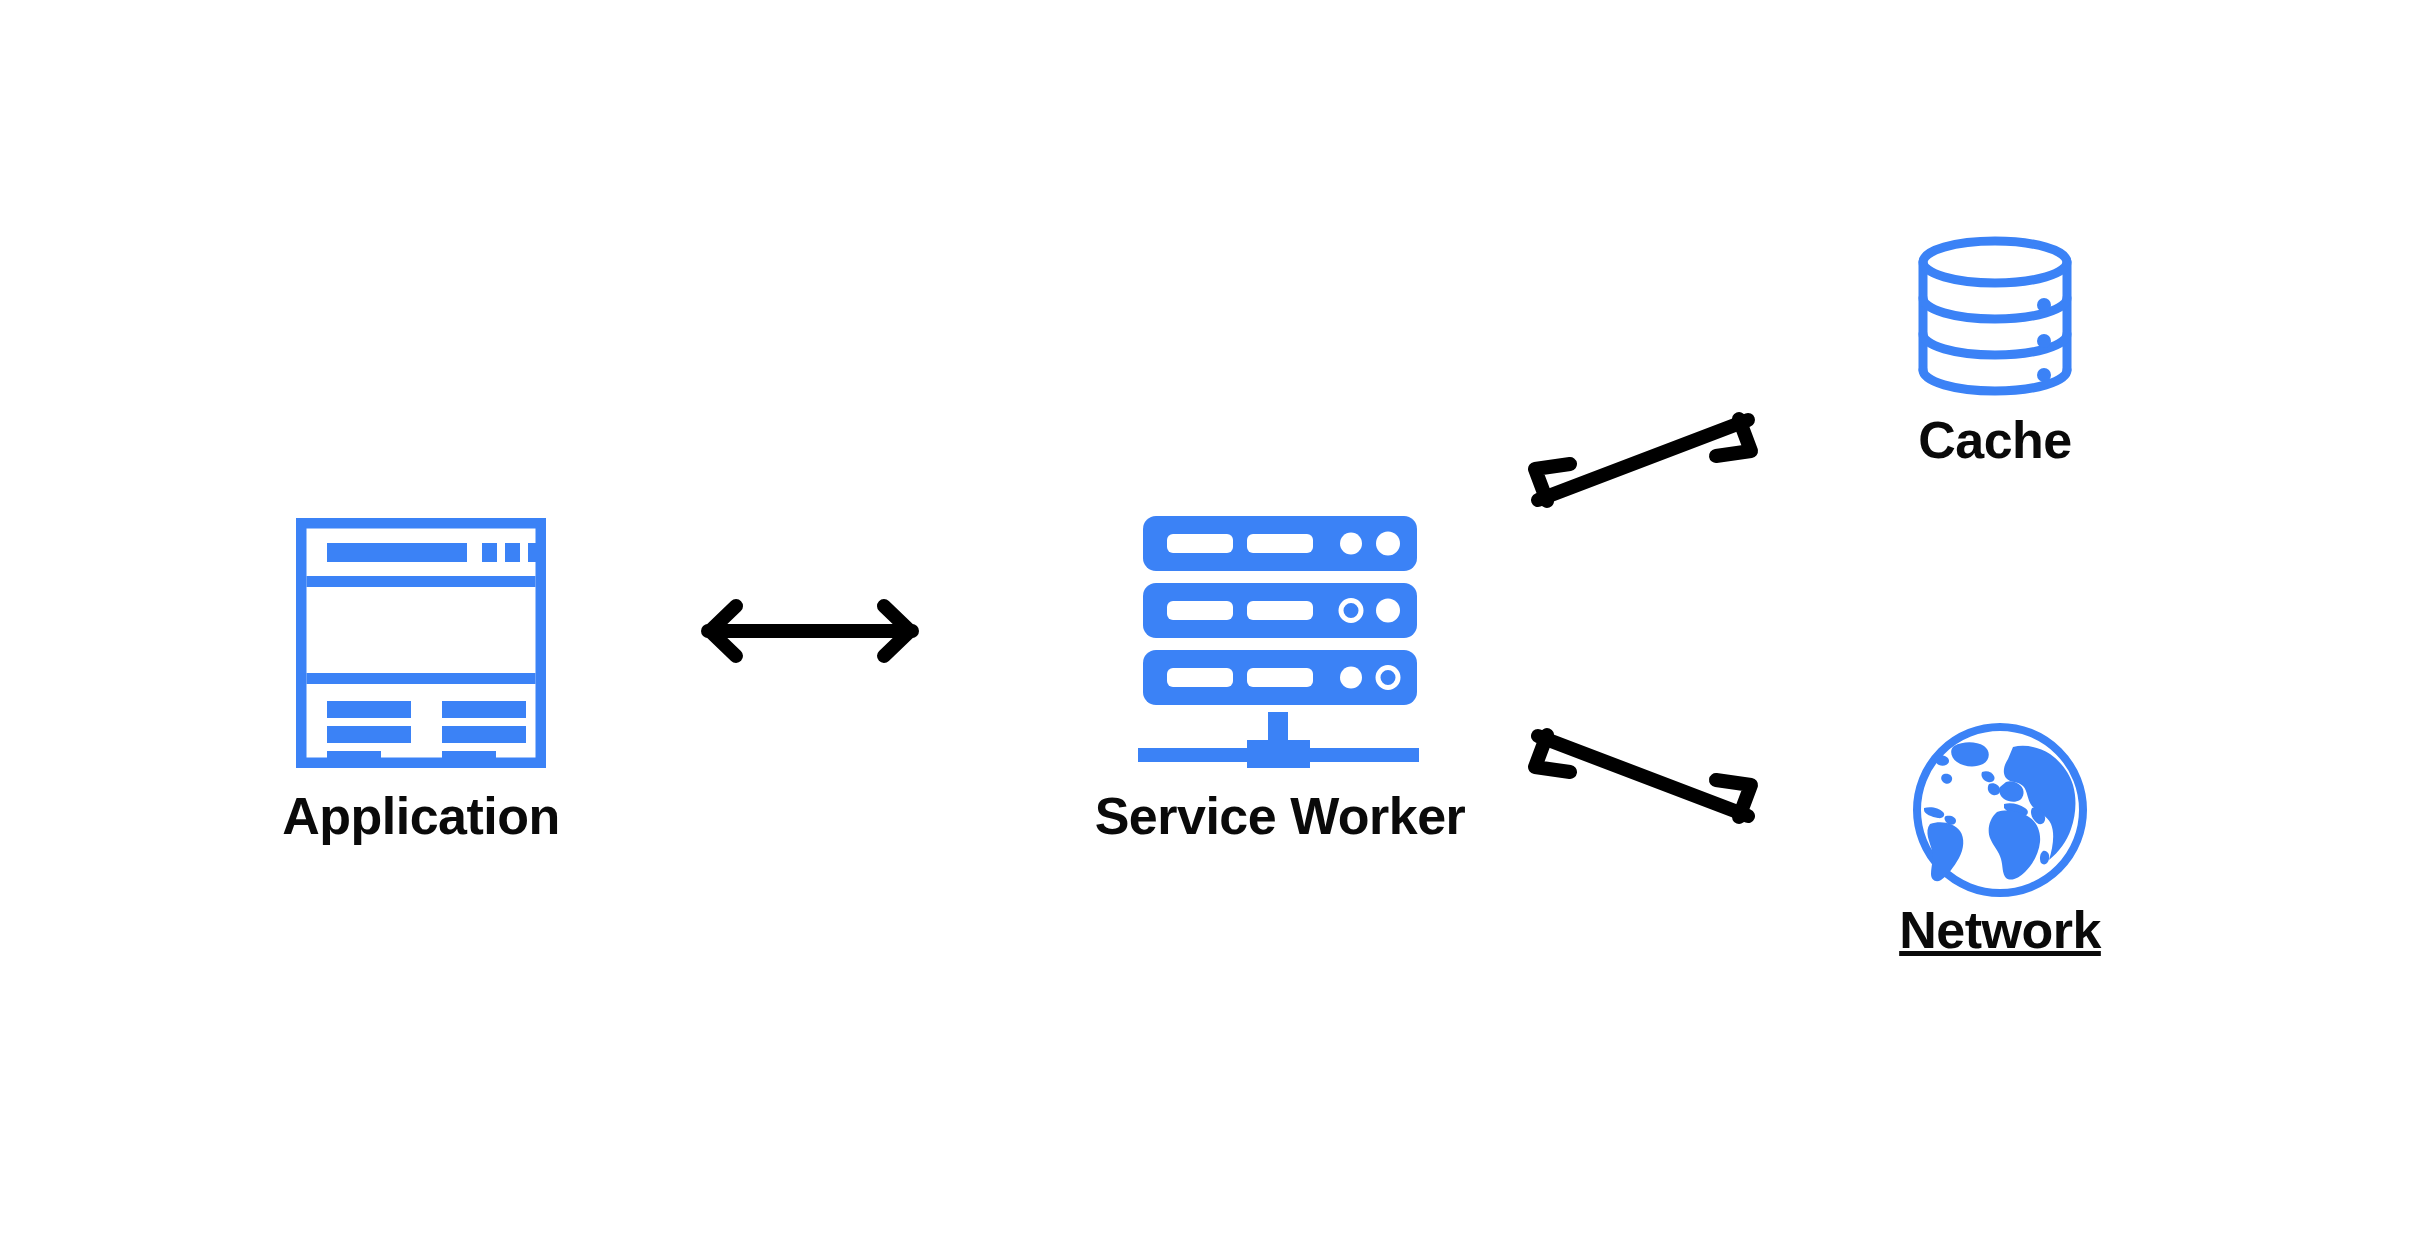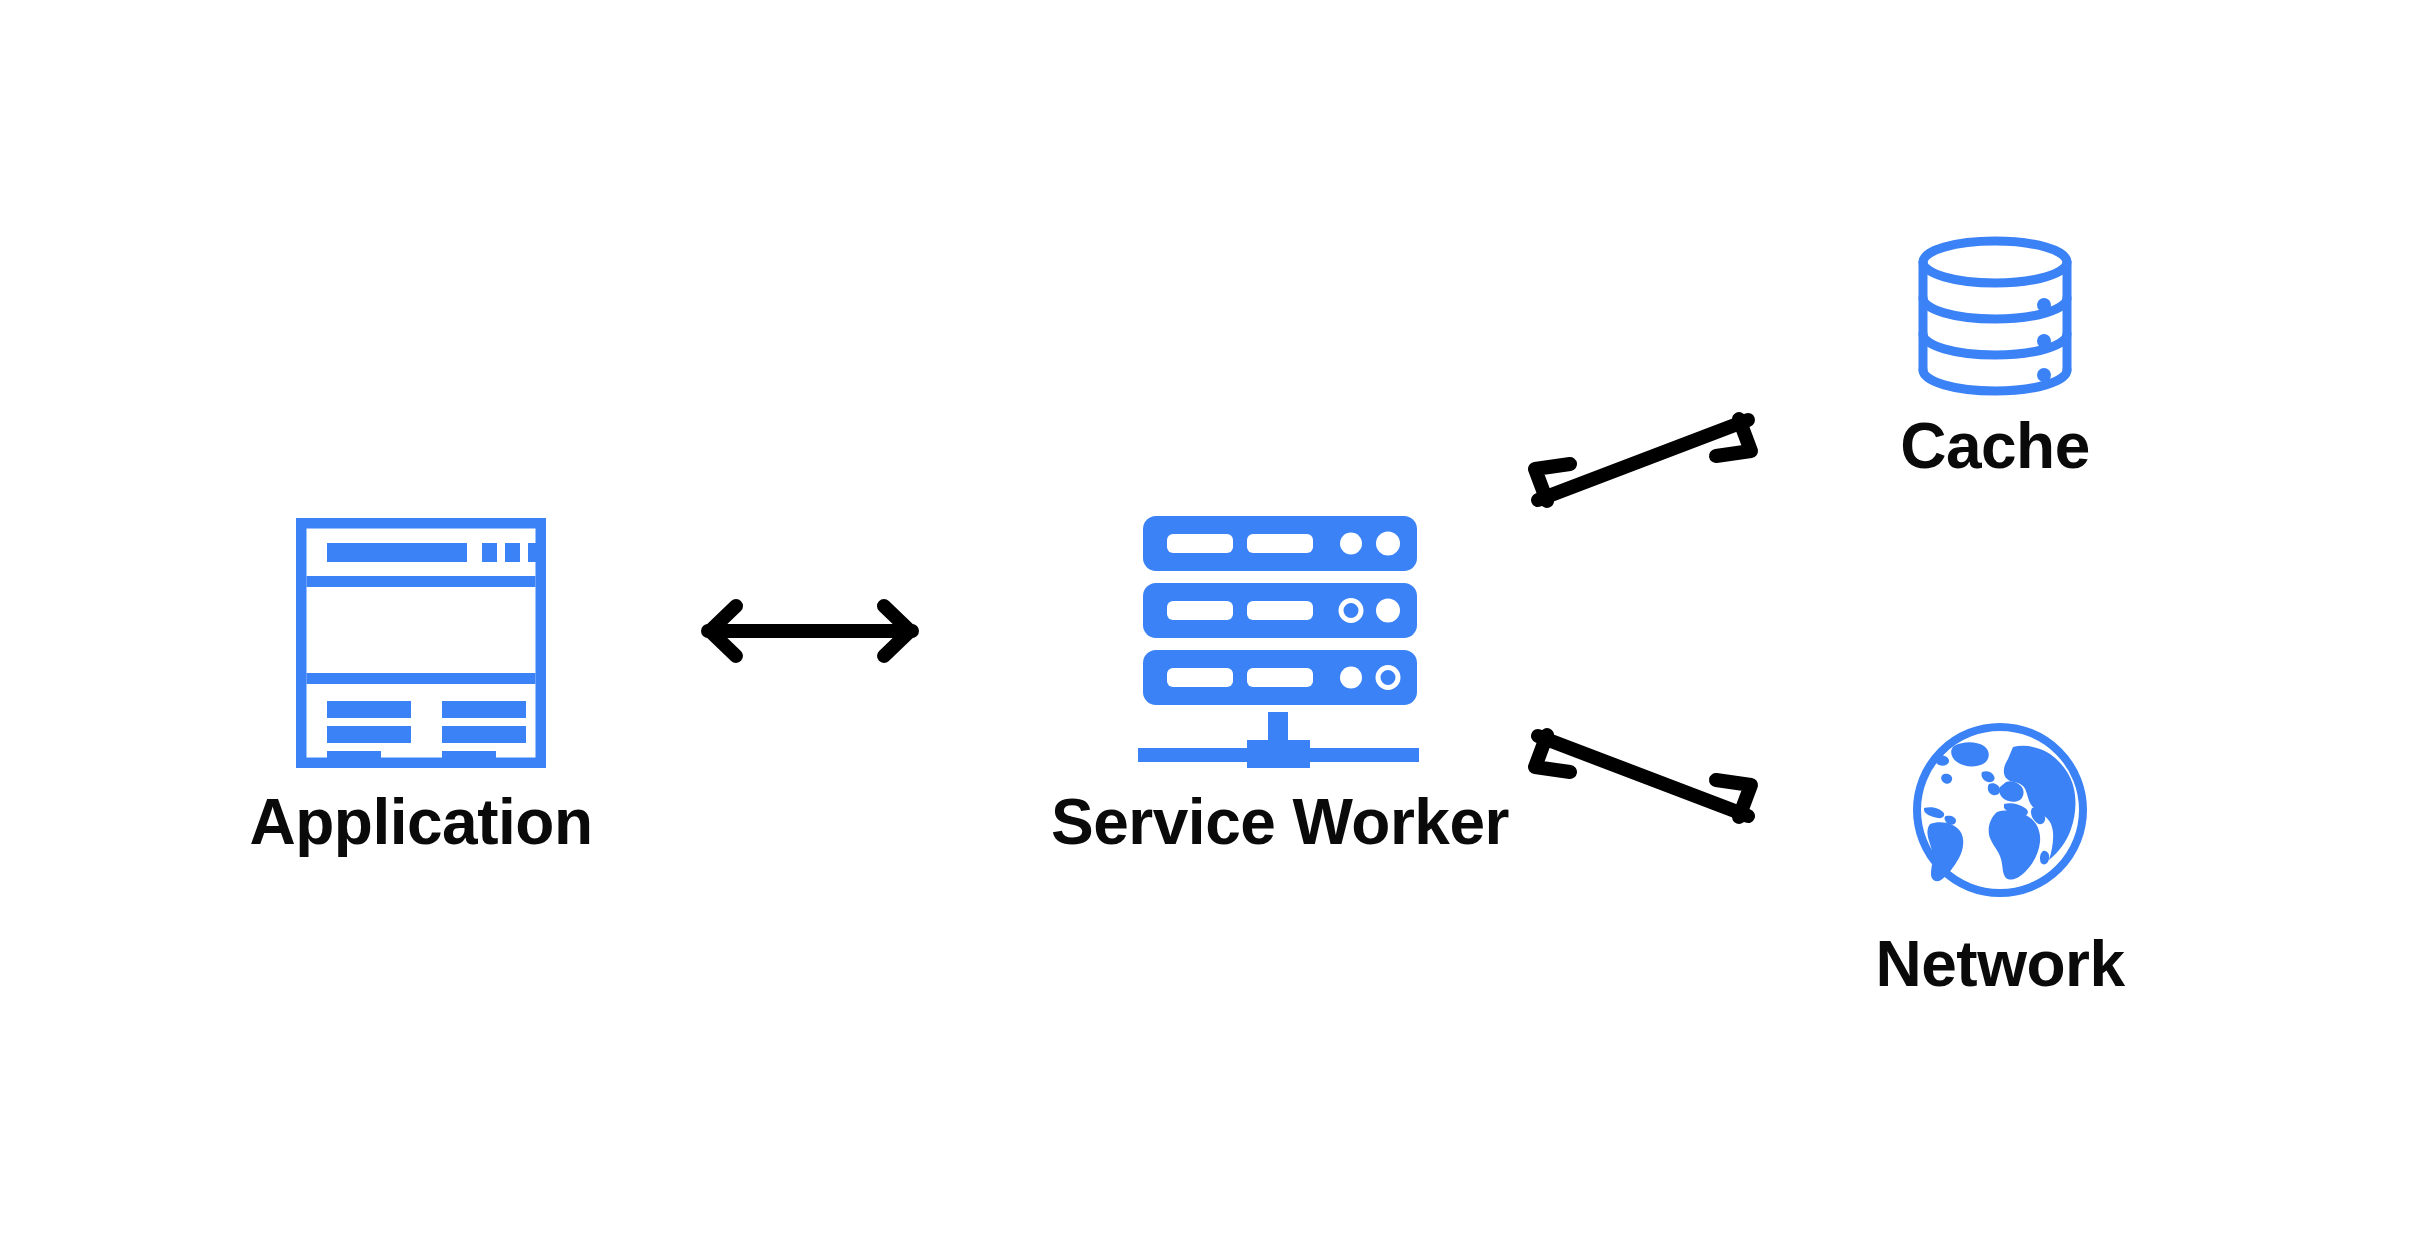--- a/index.html
+++ b/index.html
@@ -26,21 +26,21 @@
     flex-direction: column;
     align-items: center;
   }
   .node-icon {
     display: block;
   }
   .node-label {
     font-family: "Liberation Sans", "DejaVu Sans", sans-serif;
     font-weight: 700;
     color: #0a0a0a;
-    font-size: 64px;
+    font-size: 52px;
     line-height: 1.0;
     letter-spacing: -0.5px;
     white-space: nowrap;
     text-align: center;
   }
 
   
   #node-application {
     left: 206px;
     top: 518px;
@@ -60,21 +60,21 @@
     top: 236px;
     width: 310px;
   }
   #node-cache .node-label { margin-top: 14px; }
 
   #node-network {
     left: 1810px;
     top: 720px;
     width: 380px;
   }
-  #node-network .node-label { margin-top: 28px; }
+  #node-network .node-label { margin-top: 0; text-decoration: underline; }
 
   
   .arrow-svg {
     position: absolute;
     overflow: visible;
   }
   #arrow-app-sw   { left: 690px;  top: 596px; }
   #arrow-sw-cache { left: 1518px; top: 400px; }
   #arrow-sw-net   { left: 1518px; top: 716px; }
 </style>

